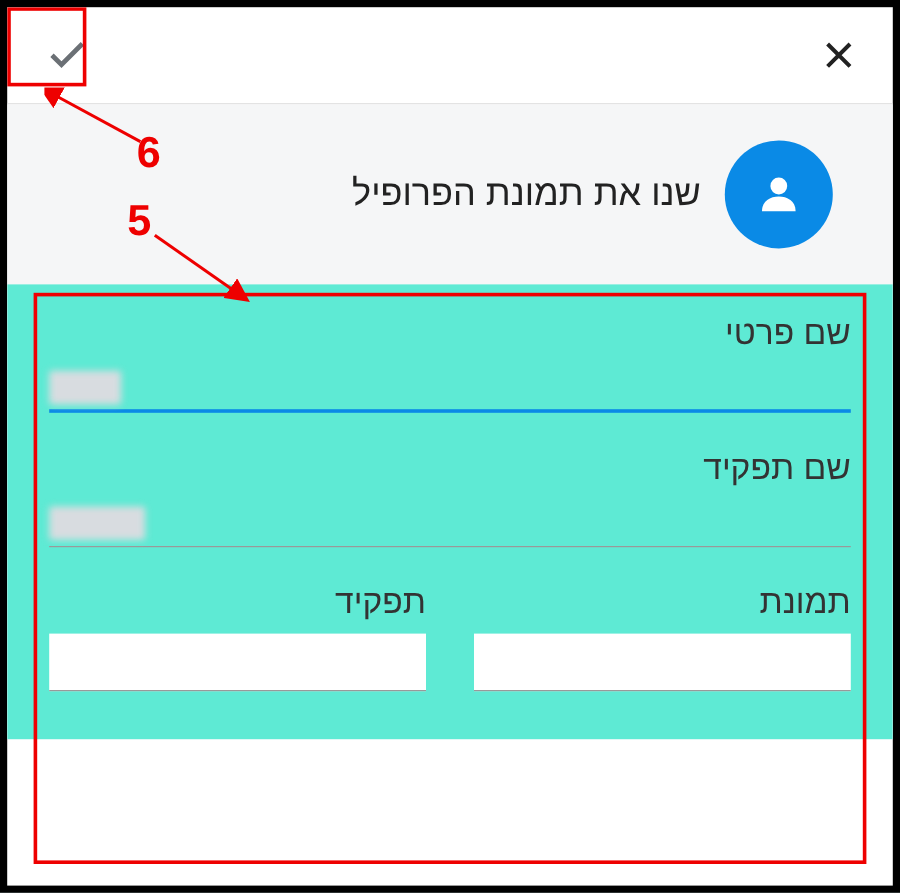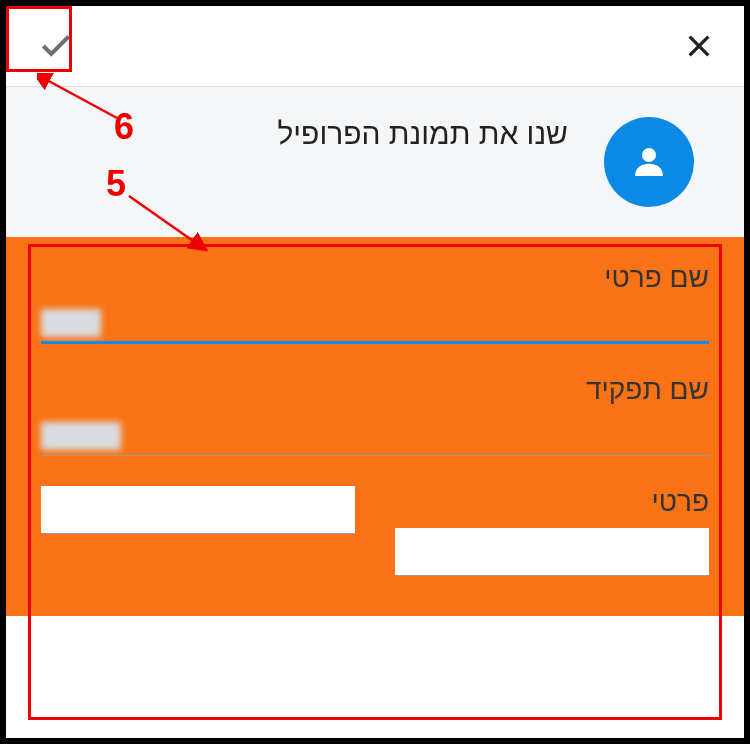--- a/index.html
+++ b/index.html
@@ -44,40 +44,41 @@
       height: 66px;
       border: 3px solid #ee0000;
       pointer-events: none;
     }
     .body-area {
       background: #f5f6f7;
       padding: 30px 0 0 0;
     }
     .avatar-row {
       display: flex;
+      align-items: center;
       justify-content: flex-start;
       padding: 0 50px 30px 50px;
-      gap: 36px;
+      gap: 20px;
     }
     .avatar {
       width: 90px;
       height: 90px;
       background: #0a8ae6;
       border-radius: 50%;
       display: flex;
       align-items: center;
       justify-content: center;
       cursor: pointer;
     }
     .avatar-text {
       font-size: 30px;
       color: #222;
     }
     .form-box {
-      background: #f97316;
+      background: #5eead4;
       padding: 25px 35px 30px 35px;
     }
     .form-highlight {
       position: absolute;
       top: 238px;
       left: 22px;
       right: 22px;
       bottom: 18px;
       border: 3px solid #ee0000;
       pointer-events: none;
@@ -186,24 +187,25 @@
 
     <div class="field-group">
       <div class="field-label">שם תפקיד</div>
       <div class="pseudo-input normal">
         <span class="blurred-value" style="width:80px;"></span>
       </div>
     </div>
 
     <div class="row-2">
       <div class="field-group">
-        <div class="field-label">פרטי</div>
+        <div class="field-label">תמונת</div>
         <input class="field-input" value="" style="">
       </div>
       <div class="field-group">
+        <div class="field-label">תפקיד</div>
         <input class="field-input" value="" style="">
       </div>
     </div>
   </div>
 </div>
 
 <div class="check-highlight"></div>
 <div class="form-highlight"></div>
 
 <div class="callout callout-6">6</div>

